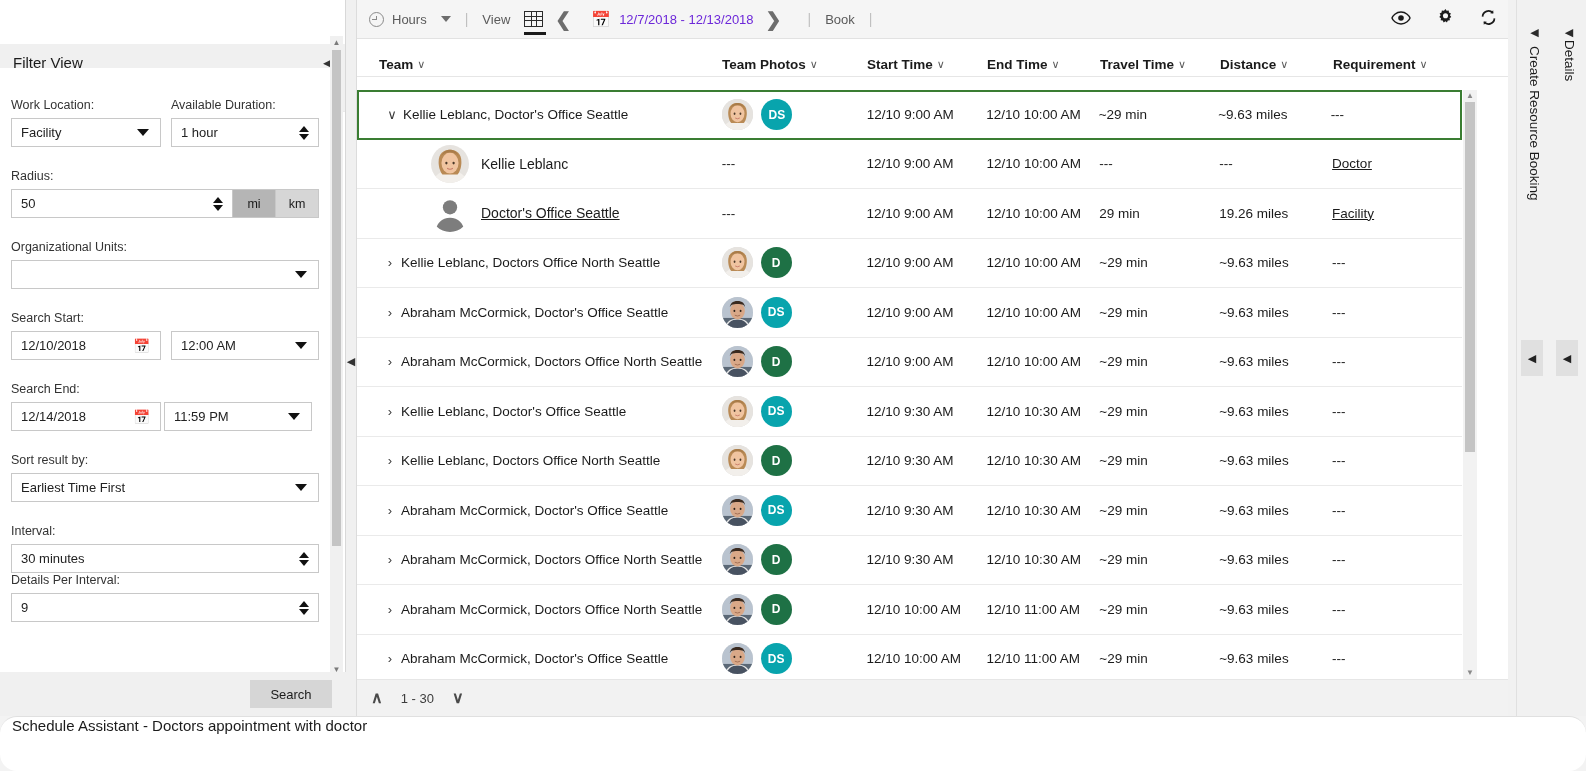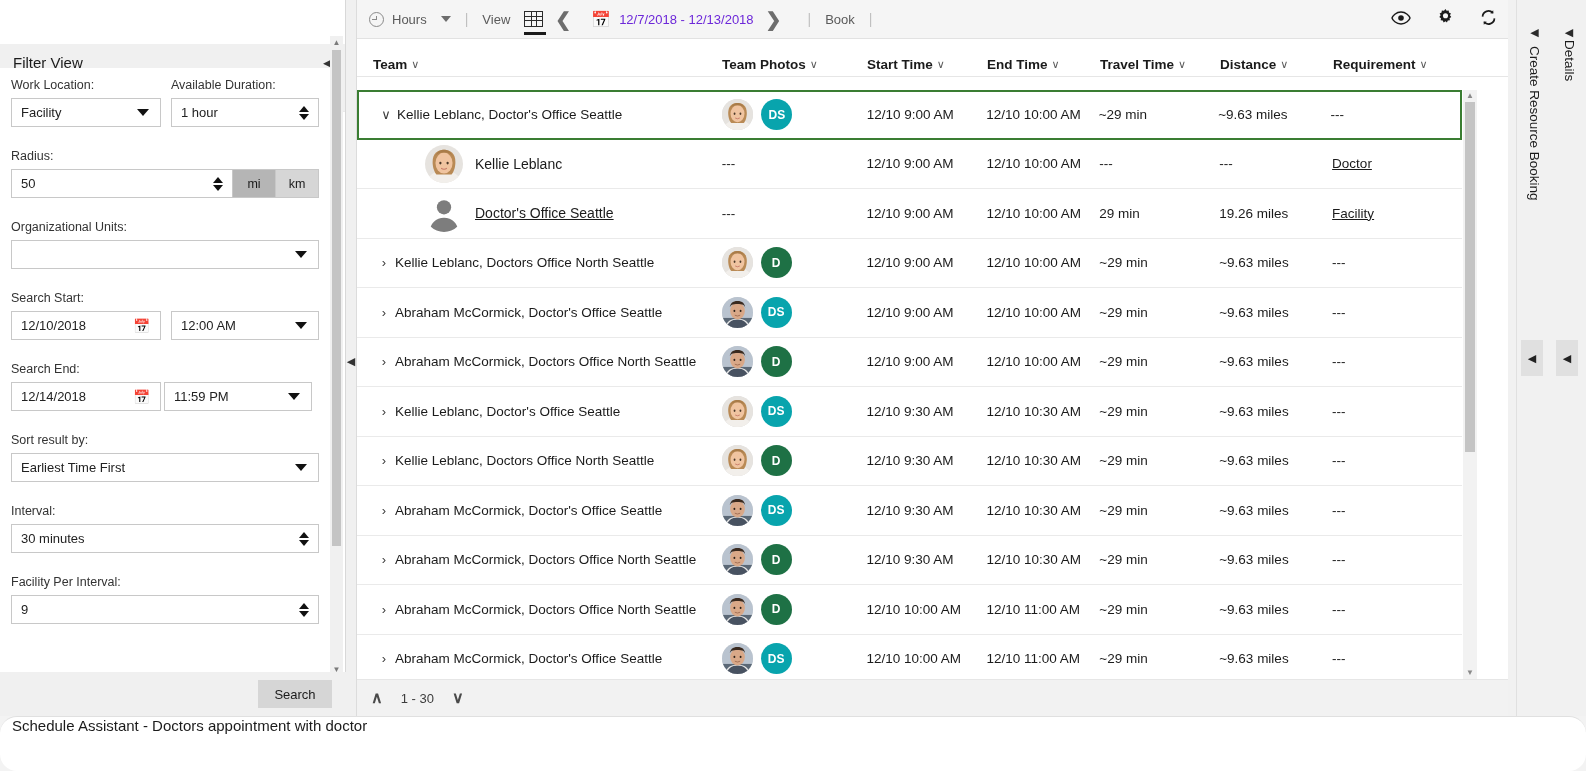--- a/index.html
+++ b/index.html
@@ -28,21 +28,21 @@
     position: absolute; right: 12px; top: 50%; transform: translateY(-50%);
     font-size: 13px; color: #333; cursor: pointer; line-height: 1;
   }
   .fp-subtitle-bar {
     height: 32px; background: #f0f0f0; display: flex; align-items: center;
     padding: 0 13px; border-bottom: 1px solid #eaeaea;
   }
   .fp-subtitle { font-size: 14px; color: #1b1b1b; }
   .fp-body {
     position: absolute; top: 68px; left: 0; width: 330px; height: 604px;
-    background: #fff; padding: 10px 11px 0 11px; overflow: hidden;
+    background: #fff; padding: 30px 11px 0 11px; overflow: hidden;
   }
   .field-label { font-size: 12.5px; color: #333; margin-bottom: 6px; display:block; }
   .field-row { display: flex; gap: 10px; margin-bottom: 22px; }
   .field-col { display: flex; flex-direction: column; }
 
   .ctl {
     height: 29px; border: 1px solid #c8c8c8; background: #fff;
     display: flex; align-items: center; position: relative;
     font-size: 13px; color: #222; padding-left: 9px;
   }
@@ -83,21 +83,21 @@
     background: #c4c4c4;
   }
   .fp-scroll .arw.bot { position:absolute; bottom:0; left:0; right:0; }
 
   .fp-footer {
     position: absolute; left:0; bottom: 0; width: 346px; height: 44px;
     background: #f0f0f0; display:flex; align-items:center;
     justify-content: flex-end; padding-right: 14px;
   }
   .search-btn {
-    width: 74px; height: 28px; background: #d6d6d6; border: none;
+    width: 82px; height: 28px; background: #d6d6d6; border: none;
     font-size: 13px; color: #1b1b1b; cursor: pointer;
     font-family: "Liberation Sans", sans-serif;
   }
 
   
   #splitter-left {
     position: absolute; left: 346px; top: 0; width: 10px; height: 716px;
     background: #f0f0f0;
   }
   #splitter-left .handle {
@@ -154,21 +154,21 @@
   .grid-head {
     display: flex; height: 37px; align-items: center;
     border-bottom: 1px solid #e6e6e6; background:#fff;
     padding-top: 14px; box-sizing: content-box; height: 23px;
   }
   .gh {
     font-size: 13.5px; color: #1b1b1b; font-weight: 600;
     display:flex; align-items:center; gap:4px; cursor:pointer;
   }
   .gh .sortcar { font-size: 11px; color:#5a5a5a; font-weight: 400; }
-  .c-team   { width: 365px; padding-left: 16px; }
+  .c-team   { width: 365px; padding-left: 22px; }
   .c-photos { width: 145px; }
   .c-start  { width: 120px; }
   .c-end    { width: 113px; }
   .c-travel { width: 120px; }
   .c-dist   { width: 113px; }
   .c-req    { width: 130px; }
 
   #rows {
     position: absolute; top: 51px; left: 0; width: 1105px; height: 589px;
     overflow: hidden;
@@ -352,33 +352,33 @@
       </div>
 
       <div class="field-col" style="margin-bottom:22px">
         <span class="field-label">Sort result by:</span>
         <div class="ctl" style="width:308px">
           <span class="val">Earliest Time First</span>
           <span class="caret-dn"></span>
         </div>
       </div>
 
-      <div class="field-col" style="margin-bottom:22px">
+      <div class="field-col" style="">
         <span class="field-label">Interval:</span>
         <div class="ctl" style="width:308px">
           <span class="val">30 minutes</span>
           <span class="spinner">
               <i class="up"></i>
               <i class="dn"></i>
             </span>
         </div>
       </div>
 
       <div class="field-col">
-        <span class="field-label">Facility Per Interval:</span>
+        <span class="field-label">Details Per Interval:</span>
         <div class="ctl" style="width:308px">
           <span class="val">9</span>
           <span class="spinner">
               <i class="up"></i>
               <i class="dn"></i>
             </span>
         </div>
       </div>
 
     </div>

